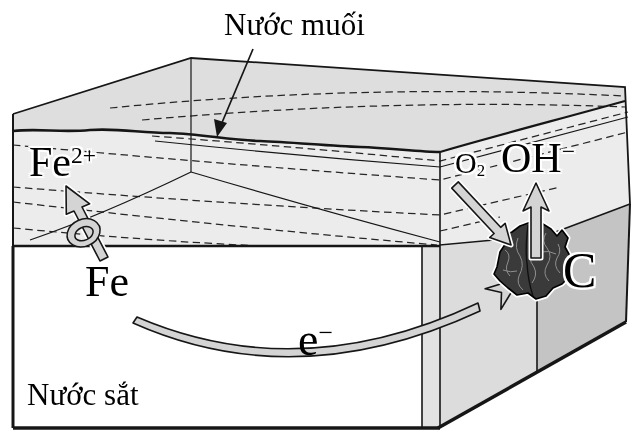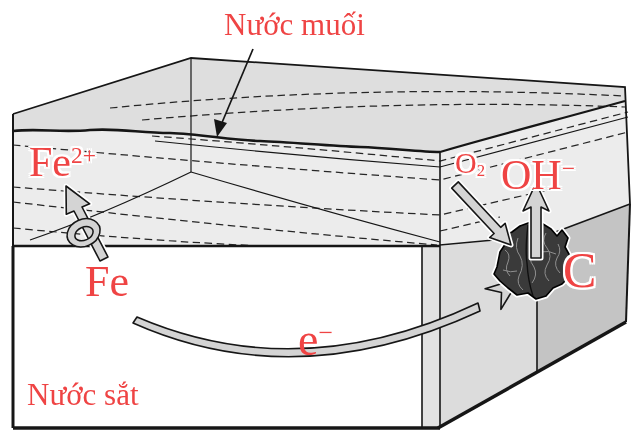--- a/index.html
+++ b/index.html
@@ -1,19 +1,19 @@
 <!DOCTYPE html>
 <html><head>
 <meta charset="utf-8">
 <style>
   html,body{margin:0;padding:0;background:#fff;}
   #stage{position:relative;width:638px;height:443px;background:#fff;overflow:hidden;
          font-family:"Liberation Serif","DejaVu Serif",serif;color:#0b0b0b;}
   #stage svg{position:absolute;left:0;top:0;}
-  .lbl{position:absolute;line-height:1;white-space:nowrap;color:#ef4444;}
+  .lbl{position:absolute;line-height:1;white-space:nowrap;color:#000000;}
   .halo{text-shadow:-2px -2px 0 #fff,2px -2px 0 #fff,-2px 2px 0 #fff,2px 2px 0 #fff,
         0 -2px 0 #fff,0 2px 0 #fff,-2px 0 0 #fff,2px 0 0 #fff,0 0 3px #fff;}
   .lbl sup{font-size:0.56em;vertical-align:0.55em;line-height:0;}
   .lbl sub{font-size:0.56em;vertical-align:-0.18em;line-height:0;}
   .ln{stroke:#161616;fill:none;}
   .dash{stroke:#262626;stroke-width:1.25;fill:none;stroke-dasharray:7.5 4.5;}
   .arrow{fill:#d4d4d4;stroke:#161616;stroke-width:1.6;stroke-linejoin:round;}
   .arrowhalo{fill:none;stroke:#ffffff;stroke-width:5;stroke-linejoin:round;}
 </style>
 </head>
@@ -111,21 +111,21 @@
       <polygon fill="#161616" points="217,137 227,123 214,119"></polygon>
     </g>
   </svg>
 
   <div class="lbl" style="left:224px;top:9px;font-size:31px;">Nước muối</div>
 
   <div class="lbl halo" style="left:29px;top:141px;font-size:42px;text-align:center;"><span>Fe</span><sup>2+</sup></div>
 
   <div class="lbl halo" style="left:423px;top:148px;font-size:30px;padding-left:32px;"><span>O</span><sub>2</sub></div>
 
-  <div class="lbl halo" style="left:501px;top:154px;font-size:42px;"><span>OH</span><sup>−</sup></div>
+  <div class="lbl halo" style="left:501px;top:137px;font-size:42px;"><span>OH</span><sup>−</sup></div>
 
   <div class="lbl halo" style="left:563px;top:245px;font-size:50px;">C</div>
 
   <div class="lbl" style="left:85px;top:260px;font-size:44px;">Fe</div>
 
   <div class="lbl" style="left:298px;top:317px;font-size:46px;"><span>e</span><sup>−</sup></div>
 
   <div class="lbl" style="left:27px;top:379px;font-size:31px;">Nước sắt</div>
 </div>
 

